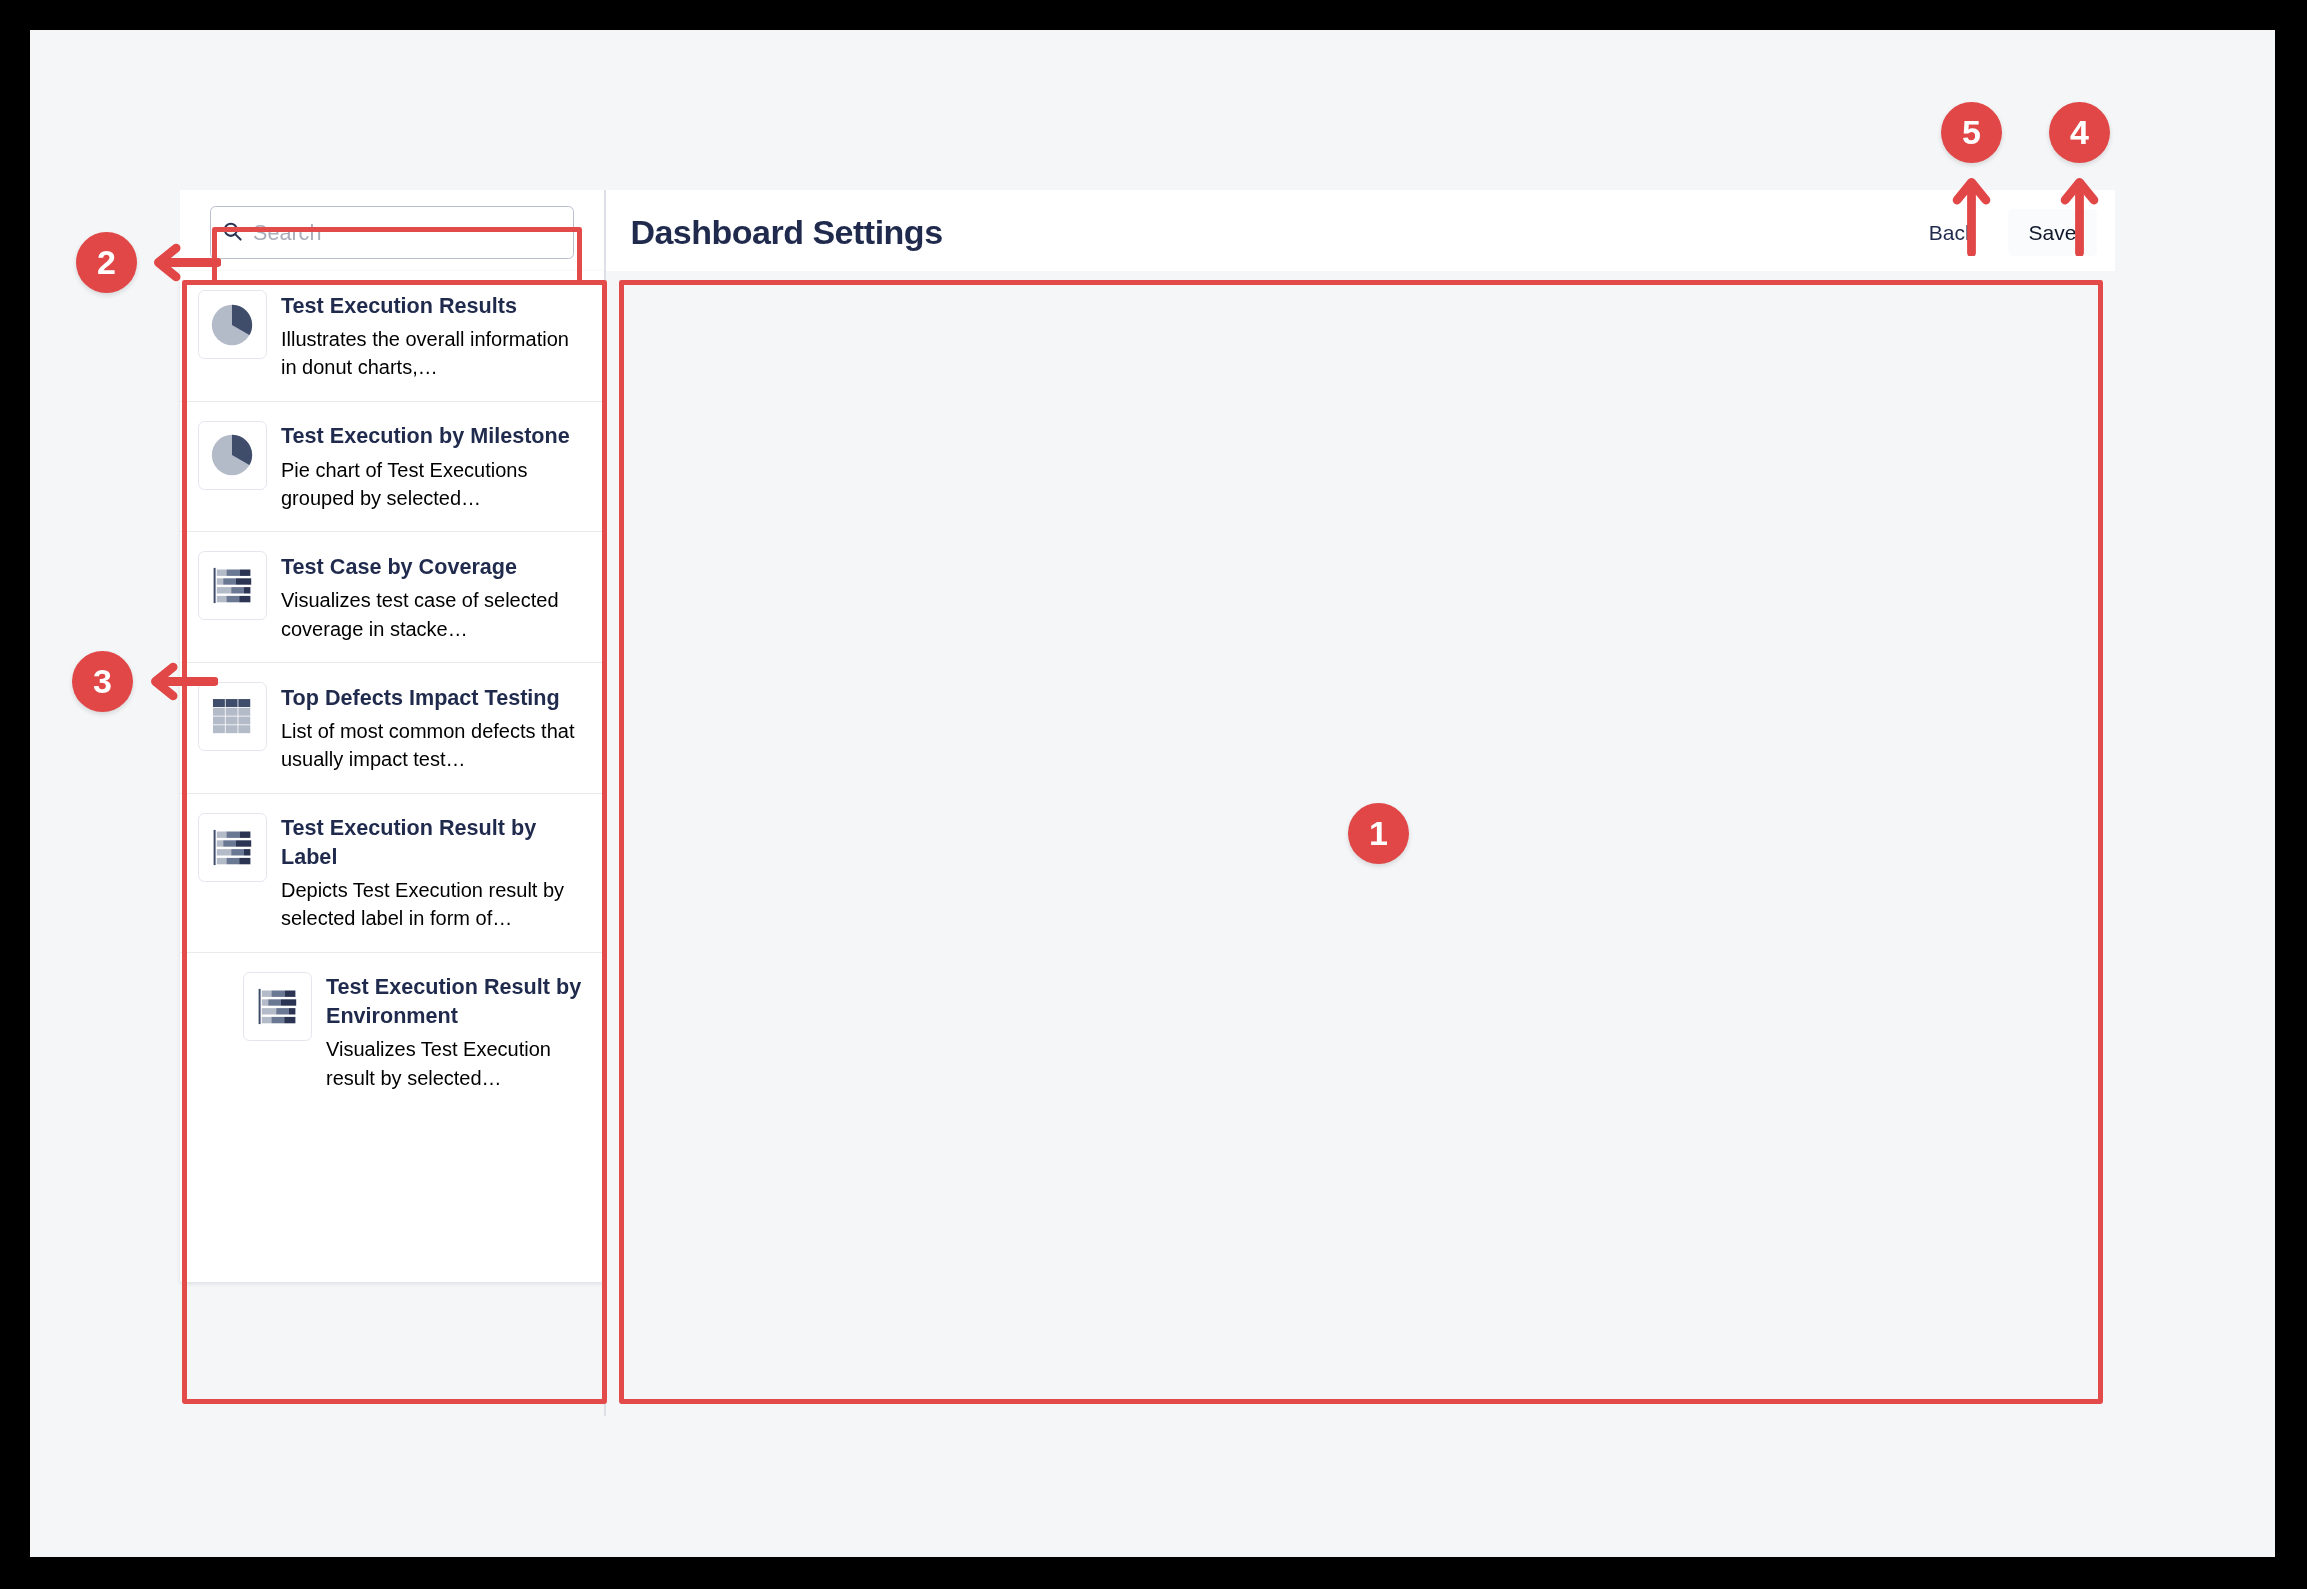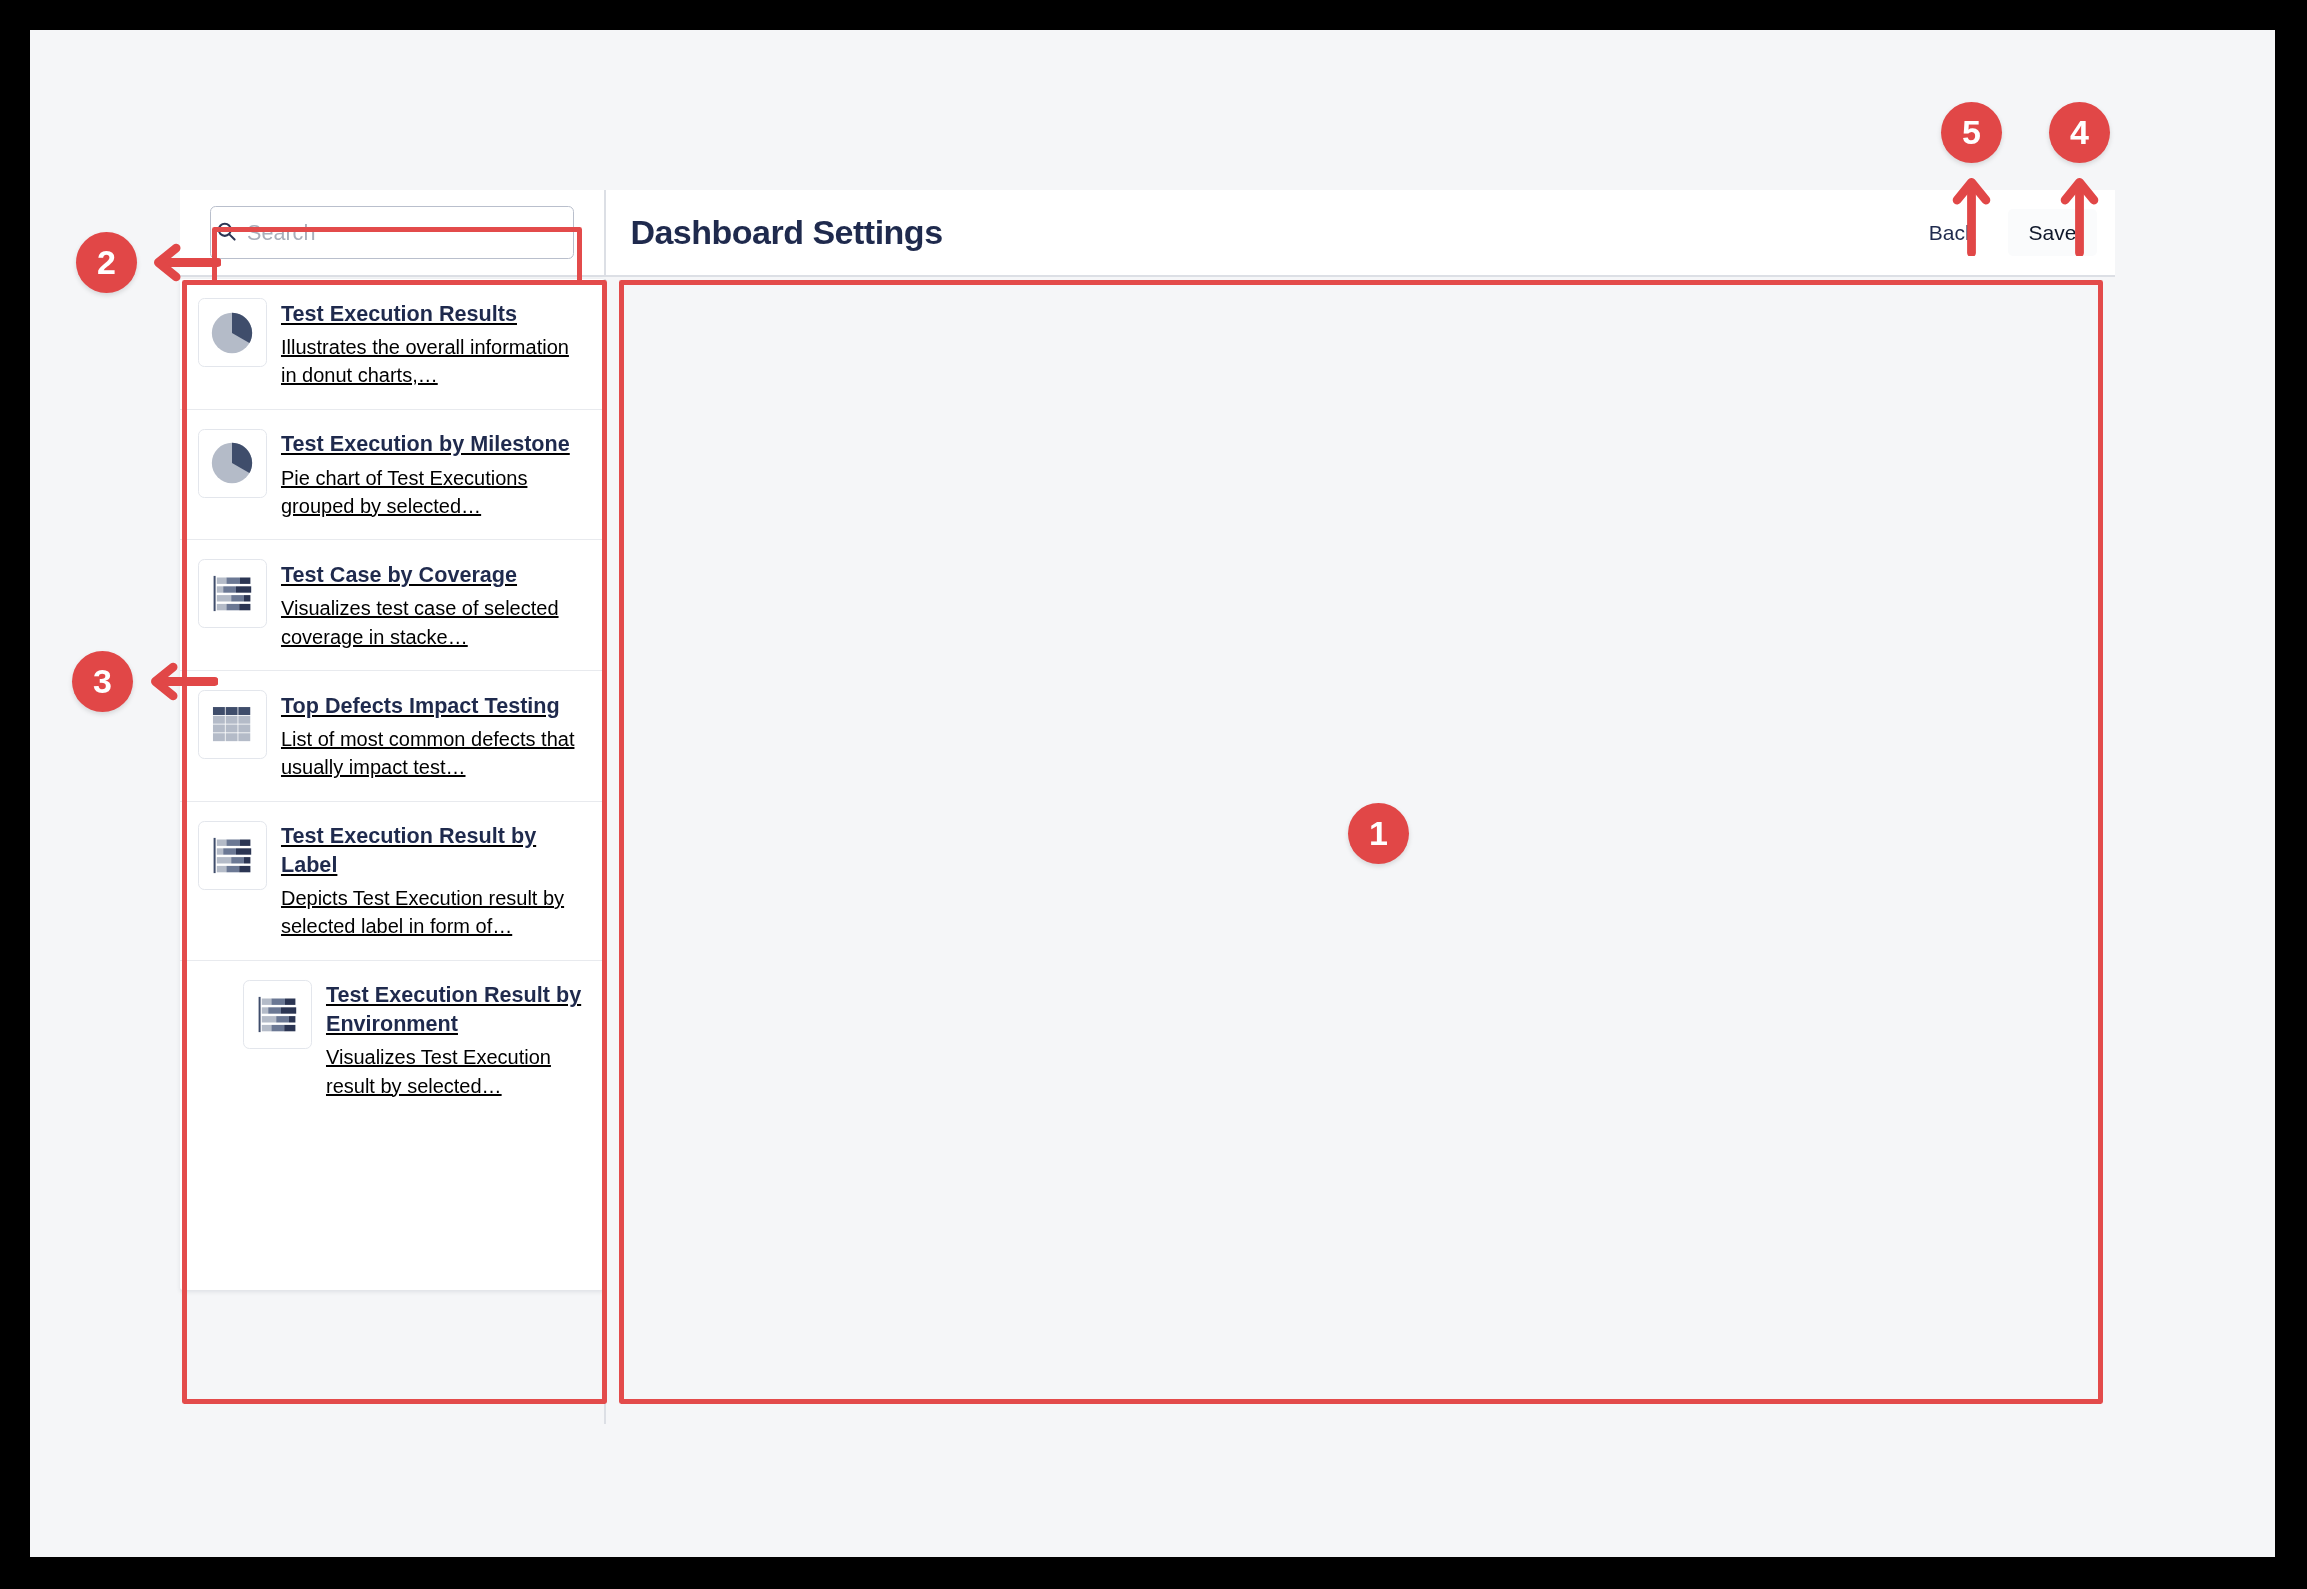--- a/index.html
+++ b/index.html
@@ -93,42 +93,41 @@
     width: 364px;
     height: 53px;
   }
   .search-box {
     width: 100%; height: 100%;
     background: #ffffff;
     border: 1.6px solid #b9bfcc;
     border-radius: 5.6px;
     display: flex;
     align-items: center;
-    padding: 0 4px;
+    padding: 0 10px;
     gap: 9.6px;
   }
   .search-icon { flex: 0 0 auto; display: block; }
   .search-input {
     flex: 1;
     border: none;
     outline: none;
     font-size: 21.6px;
     color: #1f2a4d;
     background: transparent;
     font-family: "Liberation Sans", sans-serif;
   }
   .search-input::placeholder { color: #a9aeba; }
 
   
   .body-row {
     position: absolute;
-    left: 0; top: 89px;
+    left: 0; top: 81px;
     width: 1935px; height: 1145px;
     display: flex;
-    text-decoration: underline;
   }
 
   .widget-panel {
     width: 424px;
     background: #ffffff;
     border-radius: 3.2px;
     box-shadow: 0 1.6px 4px rgba(30,40,70,0.10);
     overflow: hidden;
     height: 1011px;
   }

